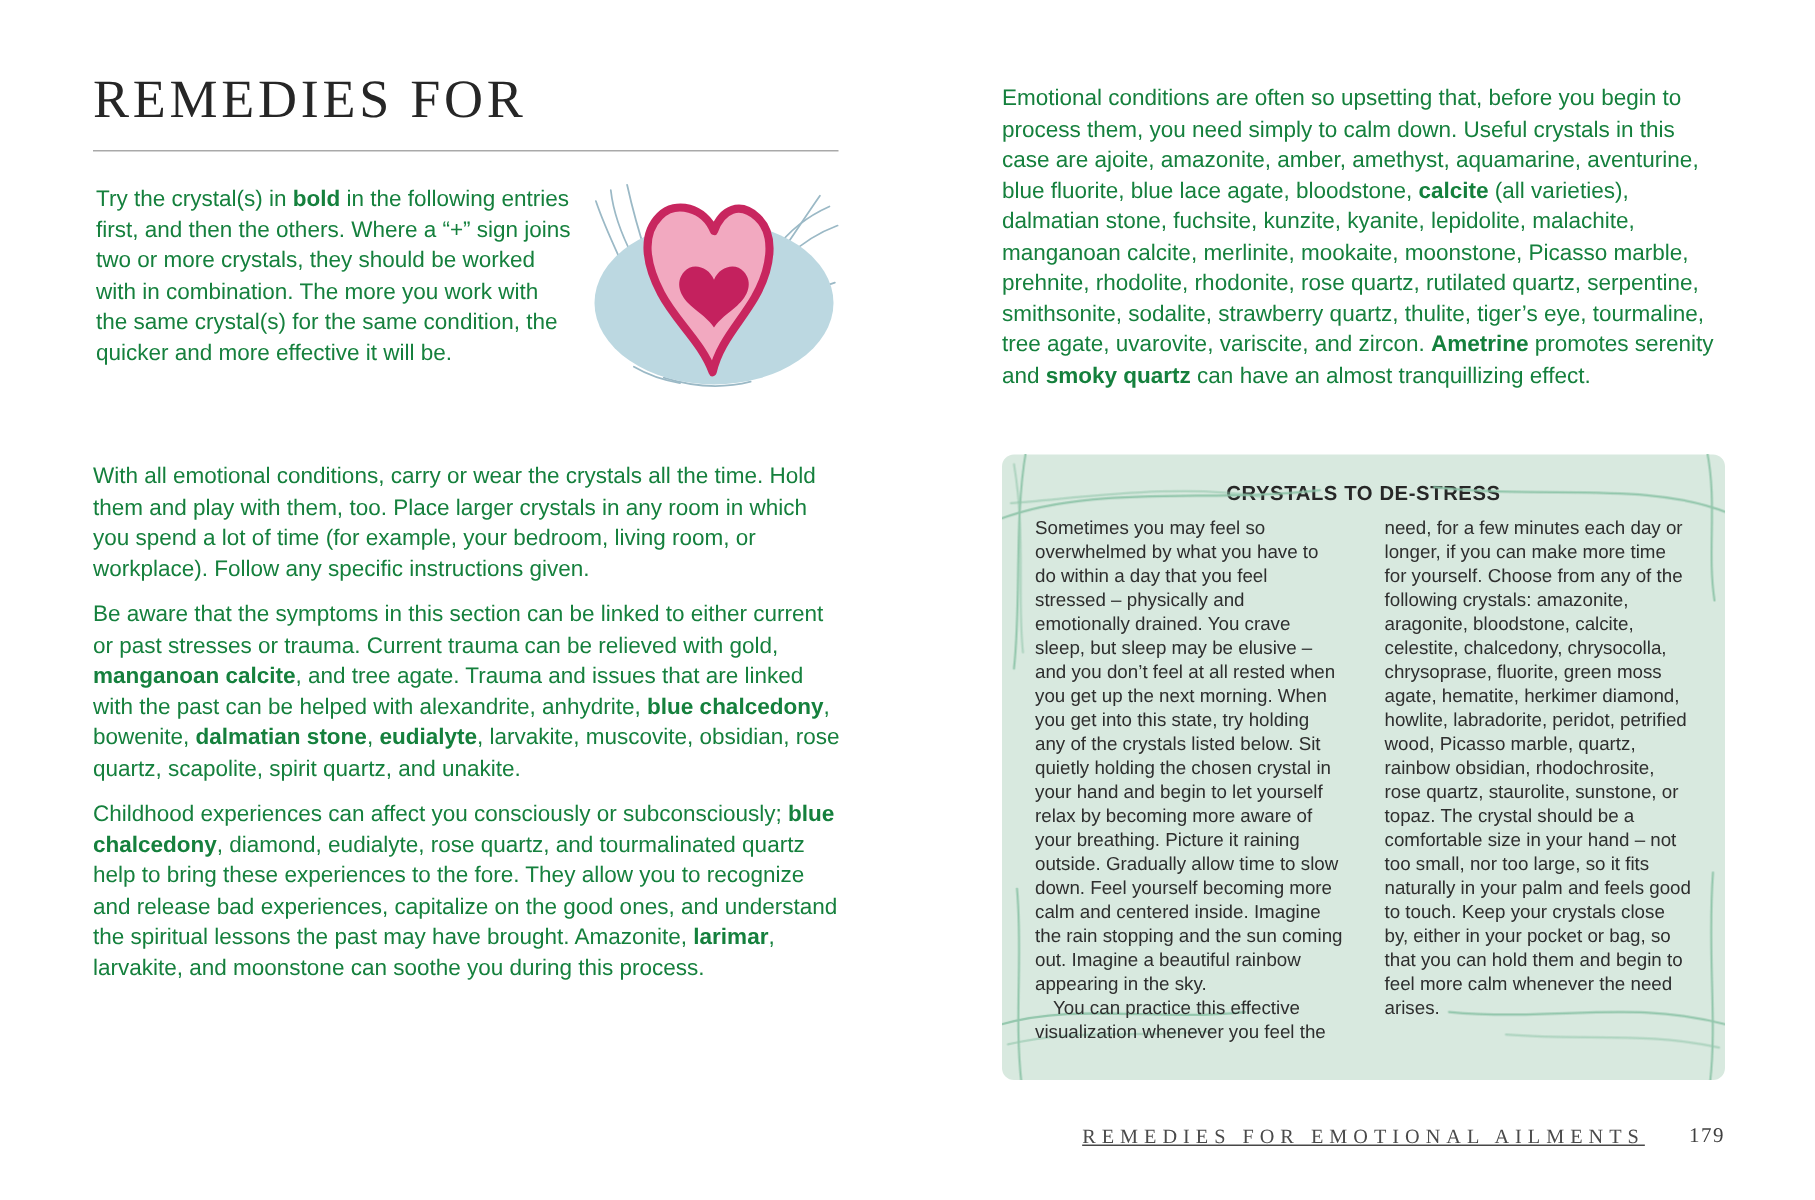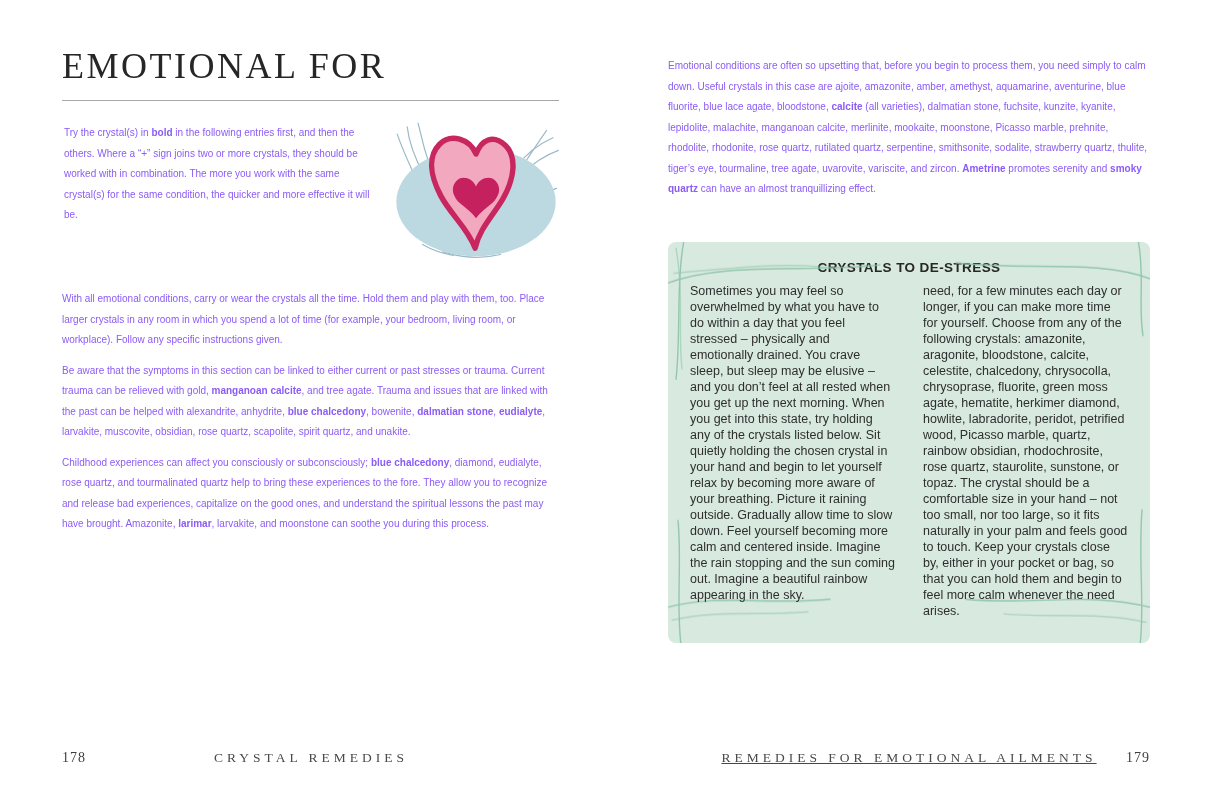--- a/index.html
+++ b/index.html
@@ -22,30 +22,30 @@
     line-height:36px;
     letter-spacing:2.5px;
     color:#262626;
     margin:0;
   }
   .title-rule{
     border:none;border-top:1px solid #a9a9a9;
     margin:16px 0 0 0;width:497px;
   }
   .body{
-    font-size:10px;
+    font-size:15px;
     line-height:20.5px;
-    color:#8b5cf6;
+    color:#15803d;
     margin:0 0 10px 0;
   }
   .body b{font-weight:bold;}
   .intro-row{display:flex;margin-top:22px;align-items:flex-start;justify-content:flex-end;}
   .intro-text{width:318px;flex:0 0 auto;}
   .heart-illo{flex:0 0 auto;margin-left:8px;margin-top:-10px;}
-  .paragraphs{margin-top:14px;}
+  .paragraphs{margin-top:32px;}
 
   
   .page-right{position:absolute;left:668px;top:56px;width:484px;}
   .lead{margin-bottom:0;}
 
   .destress-box{
     position:relative;
     margin-top:42px;
     background:#d8e9df;
     border-radius:8px;
@@ -95,21 +95,21 @@
     color:#4a4a4a;
   }
 </style>
 </head>
 <body>
 
 <div class="spread">
 
   <div class="page-left">
     <h1 class="page-title">
-      <span>EMOTIONAL FOR</span><br>
+      <span>REMEDIES FOR</span><br>
     </h1>
     <hr class="title-rule">
 
     <div class="intro-row">
       <p class="body intro-text"><span>Try the crystal(s) in </span><b>bold</b><span> in the following entries first, and then the others. Where a “+” sign joins two or more crystals, they should be worked with in combination. The more you work with the same crystal(s) for the same condition, the quicker and more effective it will be.</span></p>
 
       <div class="heart-illo">
         <svg width="172" height="158" viewBox="0 0 190 168">
 
           <g stroke="#9bb9c6" stroke-width="1.3" fill="none" stroke-linecap="round">
@@ -158,30 +158,27 @@
           <path d="M478,366 C430,356 388,362 336,358" opacity="0.6"></path>
           <path d="M10,268 C14,308 8,348 13,388"></path>
           <path d="M-2,352 C50,338 100,350 162,344"></path>
           <path d="M4,364 C50,354 90,360 140,356" opacity="0.6"></path>
         </g>
       </svg>
       <h2 class="box-title">CRYSTALS TO DE-STRESS</h2>
       <div class="box-cols">
         <div class="box-col">
           <p class="box-text">Sometimes you may feel so overwhelmed by what you have to do within a day that you feel stressed – physically and emotionally drained. You crave sleep, but sleep may be elusive – and you don’t feel at all rested when you get up the next morning. When you get into this state, try holding any of the crystals listed below. Sit quietly holding the chosen crystal in your hand and begin to let yourself relax by becoming more aware of your breathing. Picture it raining outside. Gradually allow time to slow down. Feel yourself becoming more calm and centered inside. Imagine the rain stopping and the sun coming out. Imagine a beautiful rainbow appearing in the sky.</p>
+          <p class="box-text indented">You can practice this effective visualization whenever you feel the</p>
         </div>
         <div class="box-col">
           <p class="box-text">need, for a few minutes each day or longer, if you can make more time for yourself. Choose from any of the following crystals: amazonite, aragonite, bloodstone, calcite, celestite, chalcedony, chrysocolla, chrysoprase, fluorite, green moss agate, hematite, herkimer diamond, howlite, labradorite, peridot, petrified wood, Picasso marble, quartz, rainbow obsidian, rhodochrosite, rose quartz, staurolite, sunstone, or topaz. The crystal should be a comfortable size in your hand – not too small, nor too large, so it fits naturally in your palm and feels good to touch. Keep your crystals close by, either in your pocket or bag, so that you can hold them and begin to feel more calm whenever the need arises.</p>
         </div>
       </div>
     </div>
   </div>
 
-  <div class="footer footer-left">
-    <span class="page-num left">178</span>
-    <span class="running-head">CRYSTAL REMEDIES</span>
-  </div>
   <div class="footer footer-right">
     <span class="running-head">REMEDIES FOR EMOTIONAL AILMENTS</span>
     <span class="page-num right">179</span>
   </div>
 
 </div>
 
 </body></html>

